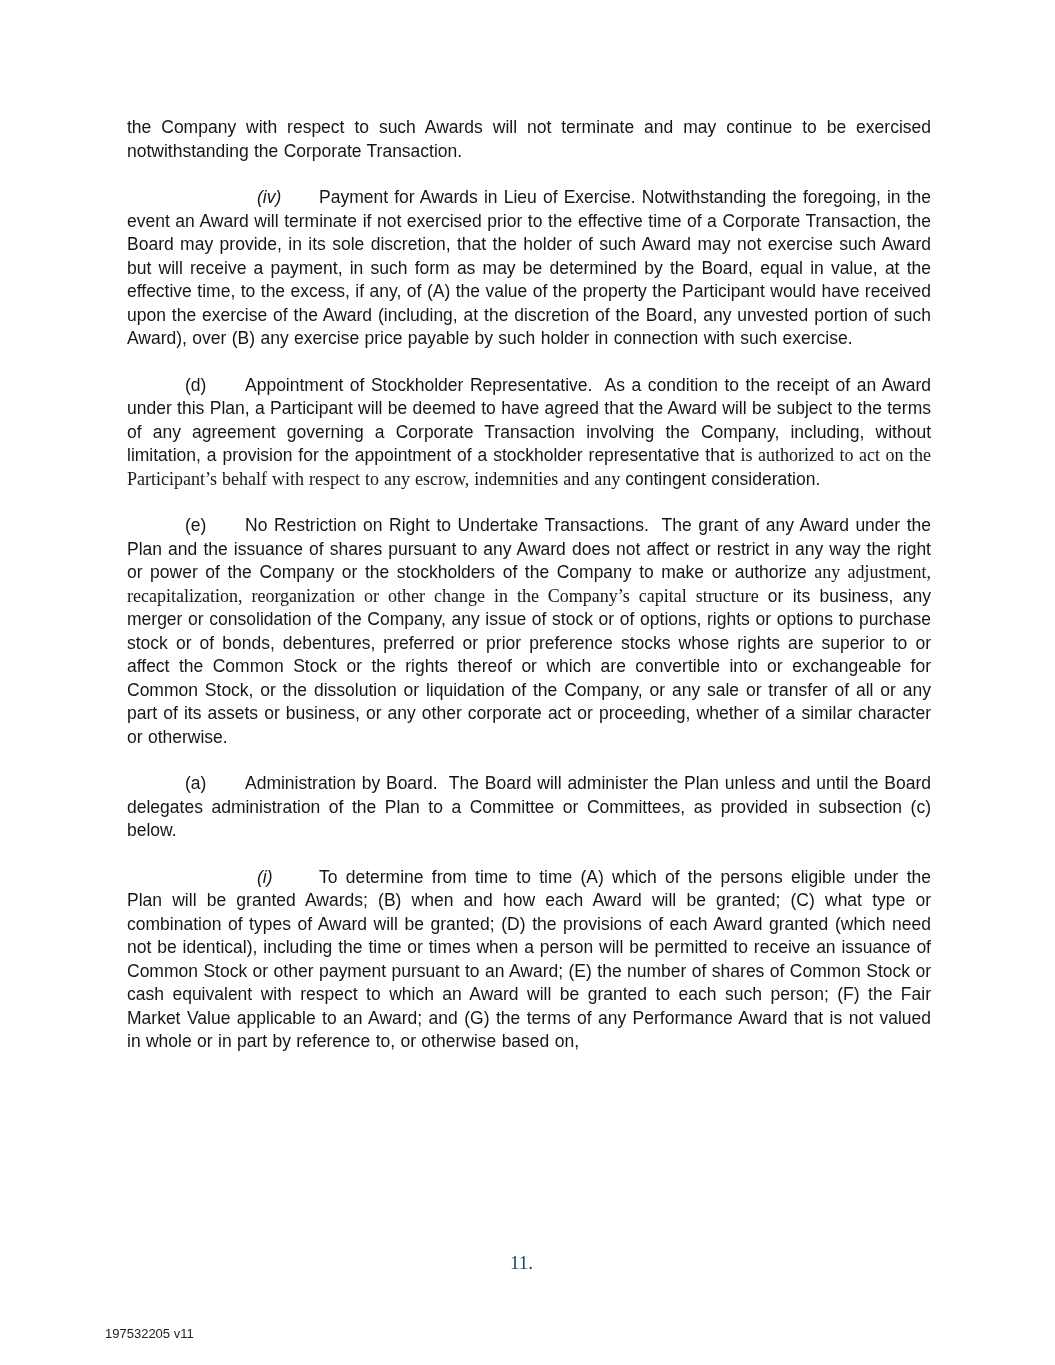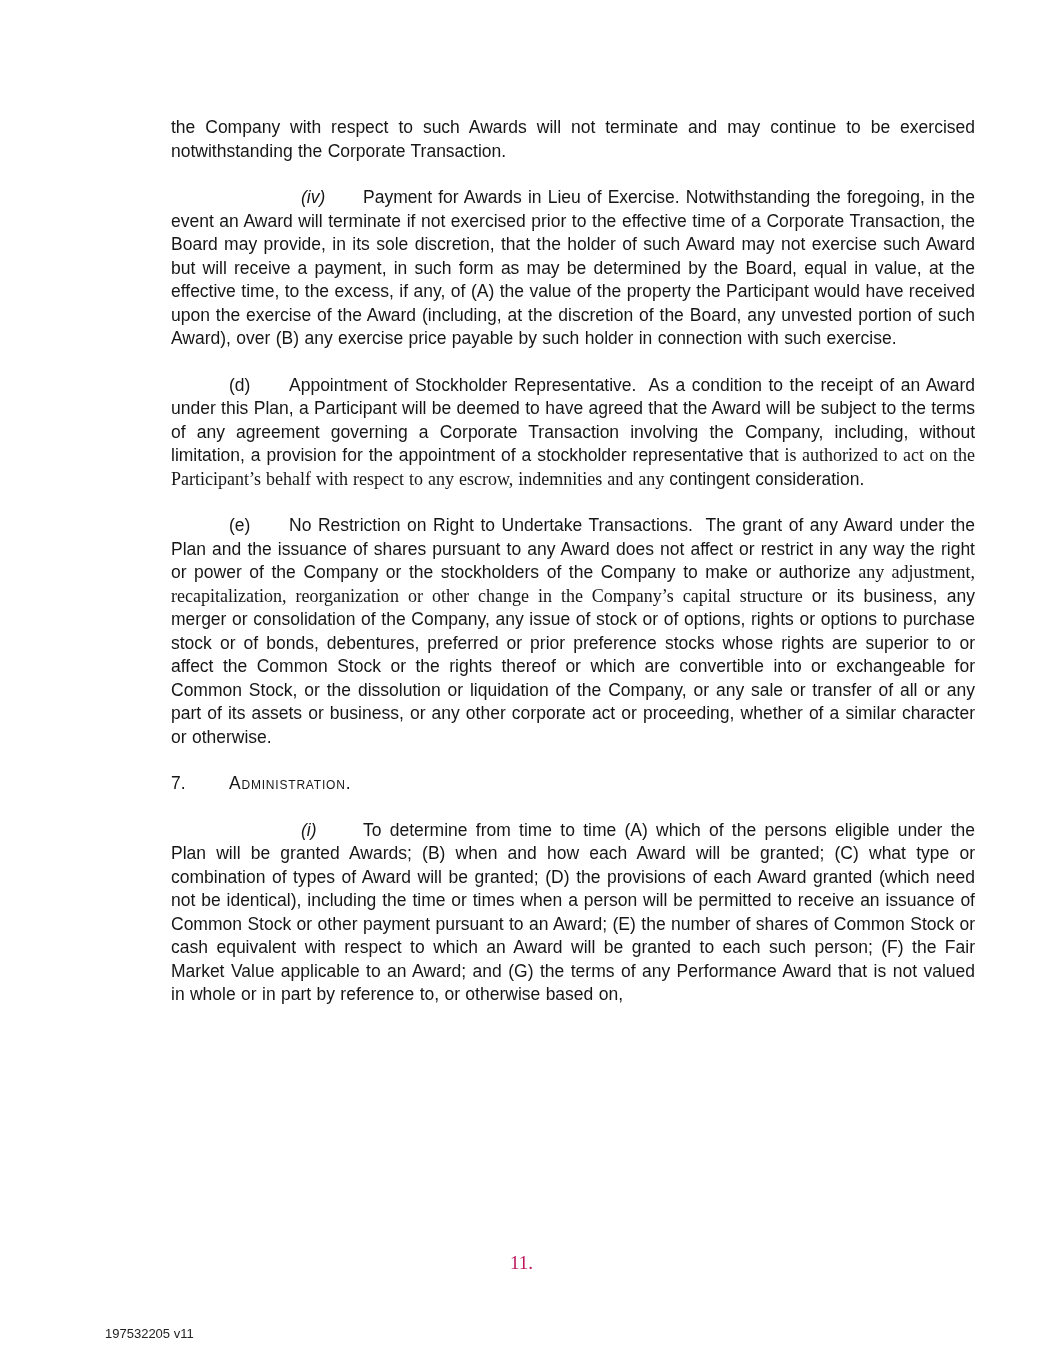--- a/index.html
+++ b/index.html
@@ -14,21 +14,20 @@
     background: #ffffff;
     color: #161616;
     font-family: "Liberation Sans", sans-serif;
     overflow: hidden;
   }
   .doc-body {
     position: absolute;
     left: 127px;
     top: 116px;
     width: 804px;
-    margin-left: 44px;
   }
   p.para {
     margin: 0 0 23px 0;
     text-align: justify;
     font-size: 17.5px;
     line-height: 23.5px;
     word-spacing: 0.5px;
   }
   p.para .sans {
     font-family: "Liberation Sans", sans-serif;
@@ -65,38 +64,38 @@
     letter-spacing: 0.8px;
   }
   .page-number {
     position: absolute;
     left: 0;
     right: 12px;
     top: 1252px;
     text-align: center;
     font-family: "Liberation Serif", serif;
     font-size: 19px;
-    color: #be185d;
+    color: #0c4a6e;
   }
   .doc-id {
     position: absolute;
     left: 105px;
     top: 1326px;
     font-family: "Liberation Sans", sans-serif;
     font-size: 13px;
     color: #222222;
   }
 </style>
 </head>
 <body>
 
 <div class="page">
   <div class="doc-body" id="paragraphs">
       <p class="para flush"><span class="sans">the Company with respect to such Awards will not terminate and may continue to be exercised notwithstanding the Corporate Transaction.</span></p>
       <p class="para sub2"><span class="lbl lbl2">(iv)</span><span class="sans">Payment for Awards in Lieu of Exercise. Notwithstanding the foregoing, in the event an Award will terminate if not exercised prior to the effective time of a Corporate Transaction, the Board may provide, in its sole discretion, that the holder of such Award may not exercise such Award but will receive a payment, in such form as may be determined by the Board, equal in value, at the effective time, to the excess, if any, of (A) the value of the property the Participant would have received upon the exercise of the Award (including, at the discretion of the Board, any unvested portion of such Award), over (B) any exercise price payable by such holder in connection with such exercise.</span></p>
       <p class="para sub1"><span class="lbl lbl1">(d)</span><span class="sans">Appointment of Stockholder Representative.&nbsp; As a condition to the receipt of an Award under this Plan, a Participant will be deemed to have agreed that the Award will be subject to the terms of any agreement governing a Corporate Transaction involving the Company, including, without limitation, a provision for the appointment of a stockholder representative that </span><span class="serif">is authorized to act on the Participant’s behalf with respect to any escrow, indemnities and any </span><span class="sans">contingent consideration.</span></p>
       <p class="para sub1"><span class="lbl lbl1">(e)</span><span class="sans">No Restriction on Right to Undertake Transactions.&nbsp; The grant of any Award under the Plan and the issuance of shares pursuant to any Award does not affect or restrict in any way the right or power of the Company or the stockholders of the Company to make or authorize </span><span class="serif">any adjustment, recapitalization, reorganization or other change in the Company’s capital structure </span><span class="sans">or its business, any merger or consolidation of the Company, any issue of stock or of options, rights or options to purchase stock or of bonds, debentures, preferred or prior preference stocks whose rights are superior to or affect the Common Stock or the rights thereof or which are convertible into or exchangeable for Common Stock, or the dissolution or liquidation of the Company, or any sale or transfer of all or any part of its assets or business, or any other corporate act or proceeding, whether of a similar character or otherwise.</span></p>
-      <p class="heading"><span class="h-num">7.</span><span class="h-title">Administration.</span></p>
+      <p class="para sub1"><span class="lbl lbl1">(a)</span><span class="sans">Administration by Board.&nbsp; The Board will administer the Plan unless and until the Board delegates administration of the Plan to a Committee or Committees, as provided in subsection (c) below.</span></p>
       <p class="para sub2"><span class="lbl lbl2">(i)</span><span class="sans">To determine from time to time (A) which of the persons eligible under the Plan will be granted Awards; (B) when and how each Award will be granted; (C) what type or combination of types of Award will be granted; (D) the provisions of each Award granted (which need not be identical), including the time or times when a person will be permitted to receive an issuance of Common Stock or other payment pursuant to an Award; (E) the number of shares of Common Stock or cash equivalent with respect to which an Award will be granted to each such person; (F) the Fair Market Value applicable to an Award; and (G) the terms of any Performance Award that is not valued in whole or in part by reference to, or otherwise based on,</span></p>
     </div>
   <div class="page-number">11.</div>
   <div class="doc-id">197532205 v11</div>
 </div>
 
 </body></html>

